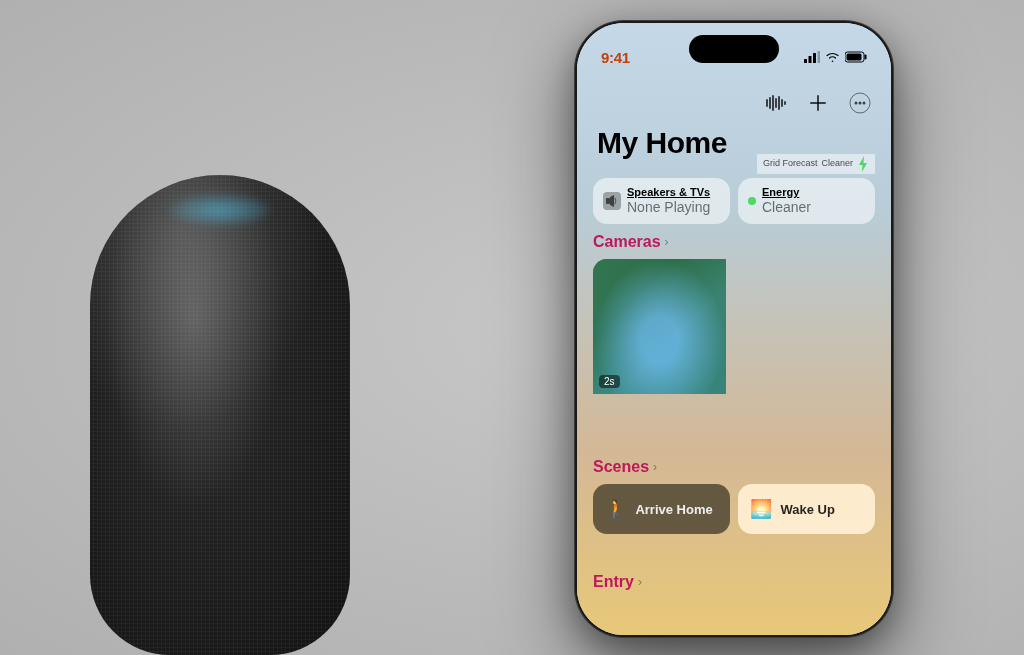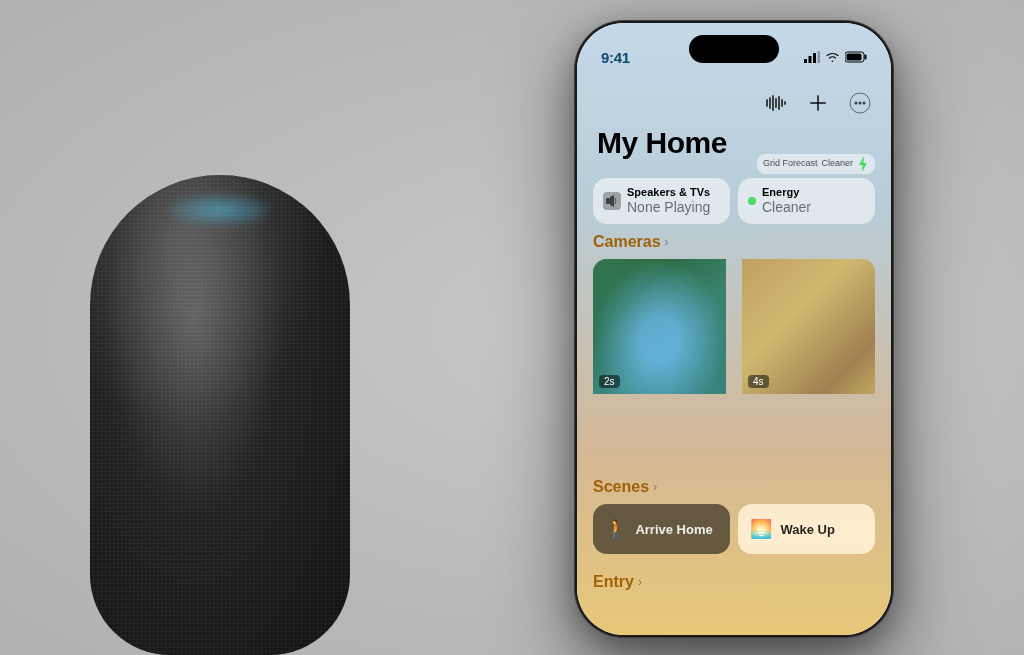--- a/index.html
+++ b/index.html
@@ -130,21 +130,21 @@
       display: flex;
       align-items: center;
       justify-content: space-between;
       padding: 0 24px;
       z-index: 9;
     }
 
     .status-time {
       font-size: 15px;
       font-weight: 600;
-      color: #0c4a6e;
+      color: #c2410c;
       letter-spacing: -0.3px;
     }
 
     .status-icons {
       display: flex;
       align-items: center;
       gap: 5px;
     }
 
     .status-icons svg {
@@ -209,21 +209,21 @@
       font-size: 10px;
       color: rgba(0,0,0,0.6);
       line-height: 1.3;
     }
 
     .grid-forecast-badge {
       display: inline-flex;
       align-items: center;
       gap: 4px;
       background: rgba(255,255,255,0.5);
-      border-radius: 8px;
+      border-radius: 1px;
       padding: 2px 6px;
       font-size: 9px;
       color: rgba(0,0,0,0.7);
     }
 
     
     .quick-tiles {
       position: absolute;
       top: 100px;
       left: 16px;
@@ -247,20 +247,21 @@
     .tile-text {
       display: flex;
       flex-direction: column;
     }
 
     .tile-title {
       font-size: 11px;
       font-weight: 600;
       color: #000;
       line-height: 1.2;
+      text-decoration: underline;
     }
 
     .tile-subtitle {
       font-size: 14px;
       color: rgba(0,0,0,0.55);
       line-height: 1.2;
     }
 
     .tile-dot-water {
       width: 8px;
@@ -279,21 +280,21 @@
     
     .section-header {
       display: flex;
       align-items: center;
       gap: 4px;
     }
 
     .section-title {
       font-size: 16px;
       font-weight: 600;
-      color: #a16207;
+      color: #be185d;
     }
 
     .chevron-right {
       font-size: 12px;
       color: rgba(0,0,0,0.4);
     }
 
     
     .cameras-section {
       position: absolute;
@@ -373,21 +374,21 @@
       background: rgba(0,0,0,0.5);
       color: #fff;
       font-size: 10px;
       padding: 1px 5px;
       border-radius: 4px;
     }
 
     
     .scenes-section {
       position: absolute;
-      top: 400px;
+      top: 380px;
       left: 16px;
       right: 16px;
       z-index: 5;
     }
 
     .scenes-grid {
       display: flex;
       gap: 8px;
       margin-top: 8px;
     }
@@ -574,23 +575,20 @@
           </div>
 
           <div class="cameras-grid">
 
             <div class="camera-feed cam-pool">
               <span class="camera-timestamp">2s</span>
             </div>
 
 
 
-            <div class="camera-feed cam-living">
-              <span class="camera-timestamp">4s</span>
-            </div>
           </div>
         </div>
 
         <div class="scenes-section">
           <div class="section-header">
             <span class="section-title">Scenes</span>
             <span class="chevron-right">›</span>
           </div>
 
           <div class="scenes-grid">

